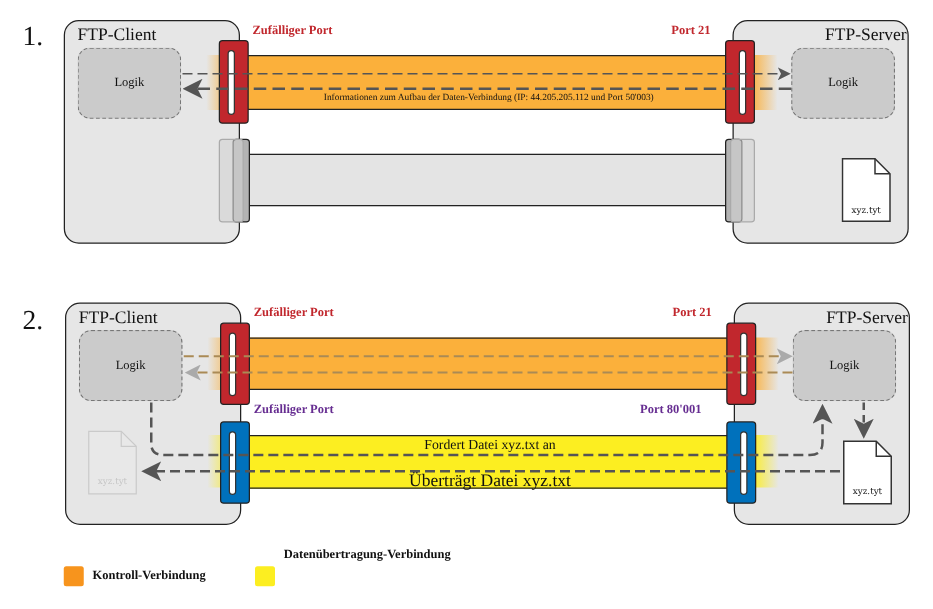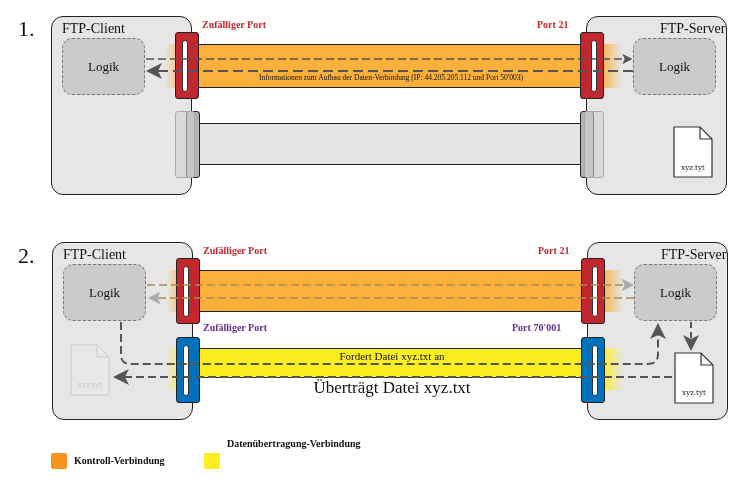--- a/index.html
+++ b/index.html
@@ -1,21 +1,21 @@
 <!DOCTYPE html>
 <html><head>
 <meta charset="utf-8">
 <style>
   html,body{margin:0;padding:0;background:#fff;}
   body{width:746px;height:487px;position:relative;overflow:hidden;font-family:"DejaVu Serif","Liberation Serif",serif;}
   .abs{position:absolute;}
   .step-num{font-size:22px;color:#111;font-family:"Liberation Serif","DejaVu Serif",serif;}
   .host{background:#e6e6e6;border:1.5px solid #222;border-radius:12px;box-sizing:border-box;}
   .host-title{font-size:14px;color:#111;font-family:"Liberation Serif",serif;}
-  .logic{background:#cbcbcb;border:1px dashed #777;border-radius:10px;box-sizing:border-box;display:flex;align-items:center;justify-content:center;font-size:13px;color:#111;font-family:"Liberation Serif",serif;}
+  .logic{background:#cbcbcb;border:1px dashed #777;border-radius:10px;box-sizing:border-box;display:flex;align-items:center;justify-content:center;font-size:10px;color:#111;font-family:"Liberation Serif",serif;}
   .port-label{font-size:10px;font-weight:bold;font-family:"Liberation Serif",serif;white-space:nowrap;}
   .red{color:#c1272d;}
   .purple{color:#662d91;}
   .tube{box-sizing:border-box;border:1.5px solid #222;}
   .tube-text{font-family:"Liberation Serif",serif;color:#111;white-space:nowrap;text-align:center;width:100%;}
   .clamp{box-sizing:border-box;border:1.5px solid #222;border-radius:3px;}
   .legend-swatch{width:16px;height:16px;border-radius:2px;}
   .legend-label{font-size:10px;font-weight:bold;color:#111;font-family:"Liberation Serif",serif;}
   svg{position:absolute;left:0;top:0;}
 </style>
@@ -91,37 +91,37 @@
   <svg width="40" height="52" viewBox="0 0 40 52">
       <path d="M1 1 H27 L39 13 V51 H1 Z" fill="#fff" stroke="#333" stroke-width="1.2"></path>
       <path d="M27 1 V13 H39" fill="none" stroke="#333" stroke-width="1.2"></path>
     </svg>
   <div class="abs" style="left:0;top:37px;width:40px;text-align:center;font-size:7px;color:#111;">xyz.tyt</div>
 </div>
 
 <div class="abs port-label red" style="left:203px;top:245px;">Zufälliger Port</div>
 <div class="abs port-label red" style="left:538px;top:245px;">Port 21</div>
 <div class="abs port-label purple" style="left:203px;top:322px;">Zufälliger Port</div>
-<div class="abs port-label purple" style="left:512px;top:322px;">Port 70'001</div>
+<div class="abs port-label purple" style="left:512px;top:322px;">Port 80'001</div>
 
 <div class="abs" style="left:166px;top:270px;width:22px;height:42px;background:linear-gradient(to left,#fbb03b,rgba(251,176,59,0));"></div>
 <div class="abs" style="left:601px;top:270px;width:22px;height:42px;background:linear-gradient(to right,#fbb03b,rgba(251,176,59,0));"></div>
 <div class="abs tube" style="left:185px;top:270px;width:414px;height:42px;background:#fbb03b;"></div>
 <div class="abs clamp" style="left:176px;top:258px;width:24px;height:66px;background:#c1272d;">
     <div class="abs" style="left:6px;top:7px;width:4px;height:49px;border:1px solid #333;border-radius:3px;background:#fff;"></div>
   </div>
 <div class="abs clamp" style="left:581px;top:258px;width:24px;height:66px;background:#c1272d;">
     <div class="abs" style="left:10px;top:7px;width:4px;height:49px;border:1px solid #333;border-radius:3px;background:#fff;"></div>
   </div>
 
 <div class="abs" style="left:166px;top:348px;width:22px;height:42px;background:linear-gradient(to left,#fcee21,rgba(252,238,33,0));"></div>
 <div class="abs" style="left:601px;top:348px;width:22px;height:42px;background:linear-gradient(to right,#fcee21,rgba(252,238,33,0));"></div>
-<div class="abs tube" style="left:185px;top:348px;width:414px;height:30px;background:#fcee21;">
+<div class="abs tube" style="left:185px;top:348px;width:414px;height:43px;background:#fcee21;">
   <div class="tube-text abs" style="top:1px;font-size:11px;">Fordert Datei xyz.txt an</div>
-  <div class="tube-text abs" style="top:29px;font-size:17px;">Überträgt Datei xyz.txt</div>
+  <div class="tube-text abs" style="top:29px;font-size:14px;">Überträgt Datei xyz.txt</div>
 </div>
 <div class="abs clamp" style="left:176px;top:337px;width:24px;height:66px;background:#0071bc;">
     <div class="abs" style="left:6px;top:7px;width:4px;height:49px;border:1px solid #333;border-radius:3px;background:#fff;"></div>
   </div>
 <div class="abs clamp" style="left:581px;top:337px;width:24px;height:66px;background:#0071bc;">
     <div class="abs" style="left:10px;top:7px;width:4px;height:49px;border:1px solid #333;border-radius:3px;background:#fff;"></div>
   </div>
 
 <svg width="746" height="487">
   <defs>

